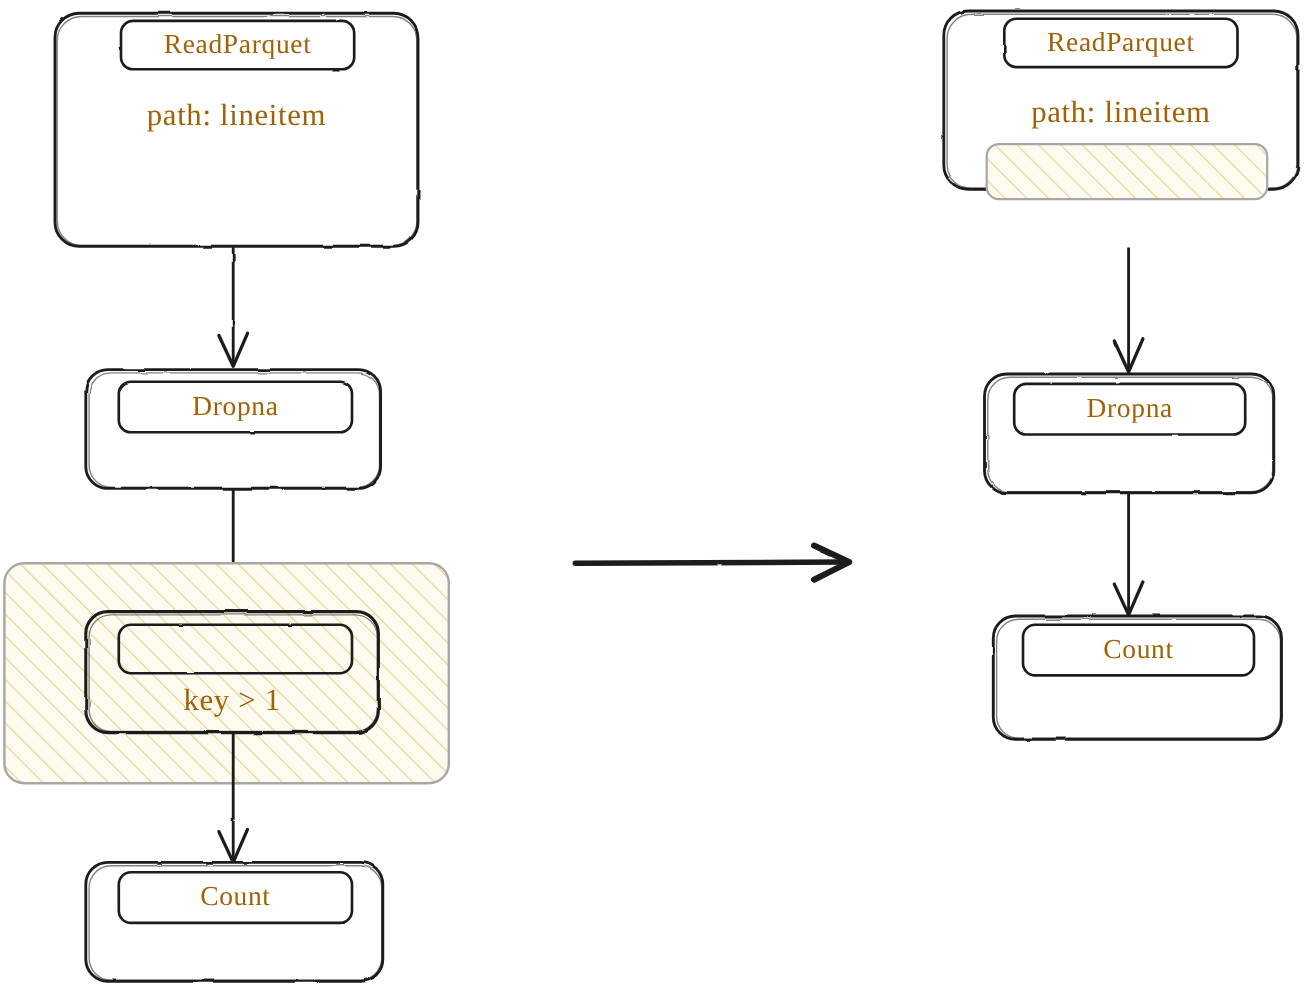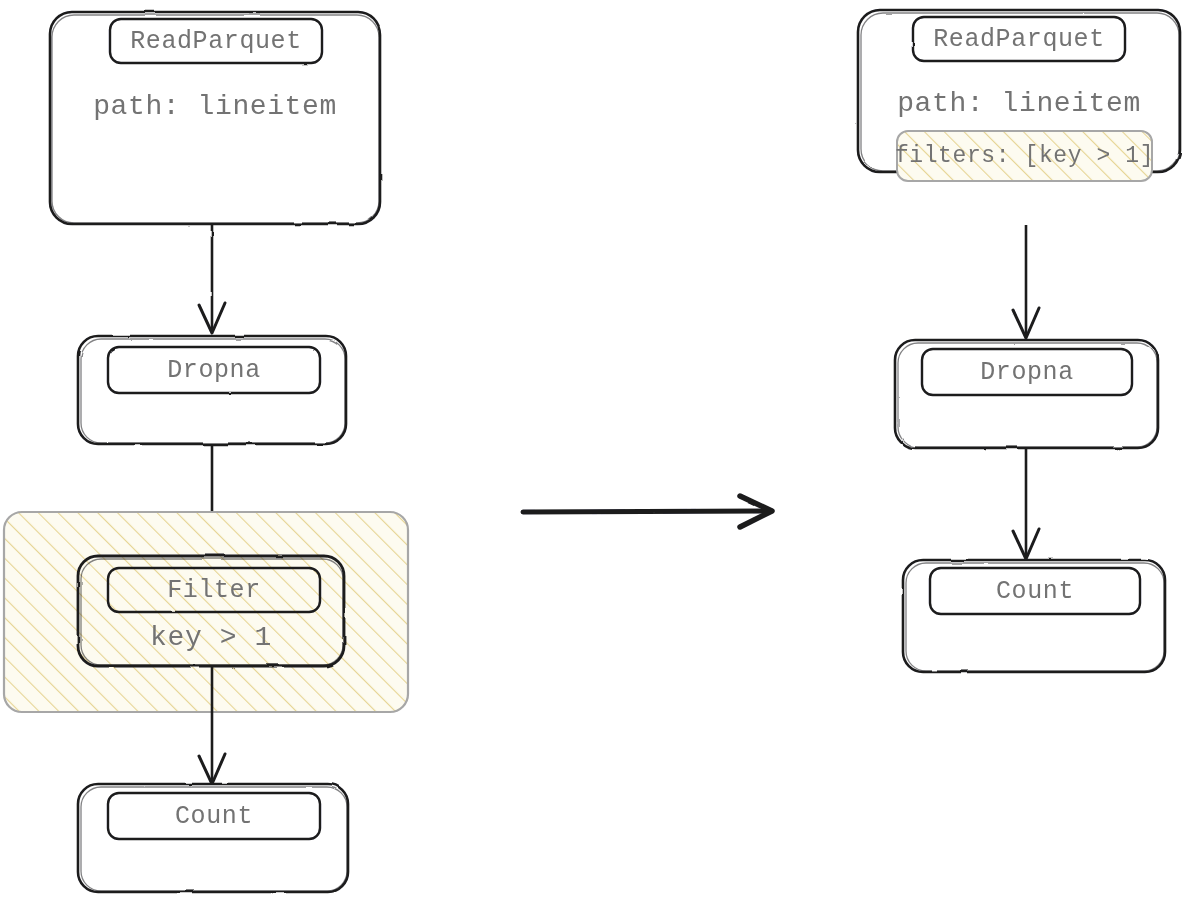--- a/index.html
+++ b/index.html
@@ -22,22 +22,22 @@
     left: 0;
     top: 0;
     width: 1196px;
     height: 901px;
   }
   .node-label {
     position: absolute;
     display: flex;
     align-items: center;
     justify-content: center;
-    color: #737373;
-    font-family: Liberation Mono, monospace;
+    color: #a16207;
+    font-family: Liberation Serif, serif;
     letter-spacing: 0.6px;
     white-space: nowrap;
     pointer-events: none;
   }
   .title-text {
     font-size: 25px;
   }
   .body-text {
     font-size: 28px;
   }
@@ -161,29 +161,27 @@
       <rect x="930" y="568" width="210" height="46" rx="11" ry="11" fill="#ffffff" stroke="#1b1b1f" stroke-width="2.4"></rect>
     </g>
   </svg>
 
   <div class="node-label title-text" style="left:110px; top:19px; width:212px; height:44px;">ReadParquet</div>
 
   <div class="node-label body-text" style="left:50px; top:88px; width:330px; height:36px;">path: lineitem</div>
 
   <div class="node-label title-text" style="left:108px; top:347px; width:212px; height:46px;">Dropna</div>
 
-  <div class="node-label title-text" style="left:108px; top:568px; width:212px; height:44px;">Filter</div>
 
   <div class="node-label body-text" style="left:78px; top:620px; width:266px; height:34px;">key &gt; 1</div>
 
   <div class="node-label title-text" style="left:108px; top:793px; width:212px; height:46px;">Count</div>
 
   <div class="node-label title-text" style="left:913px; top:17px; width:212px; height:44px;">ReadParquet</div>
 
   <div class="node-label body-text" style="left:858px; top:85px; width:322px; height:36px;">path: lineitem</div>
 
-  <div class="node-label small-body-text" style="left:897px; top:131px; width:255px; height:50px;">filters: [key &gt; 1]</div>
 
   <div class="node-label title-text" style="left:922px; top:349px; width:210px; height:46px;">Dropna</div>
 
   <div class="node-label title-text" style="left:930px; top:568px; width:210px; height:46px;">Count</div>
 
 </div>
 
 </body></html>

